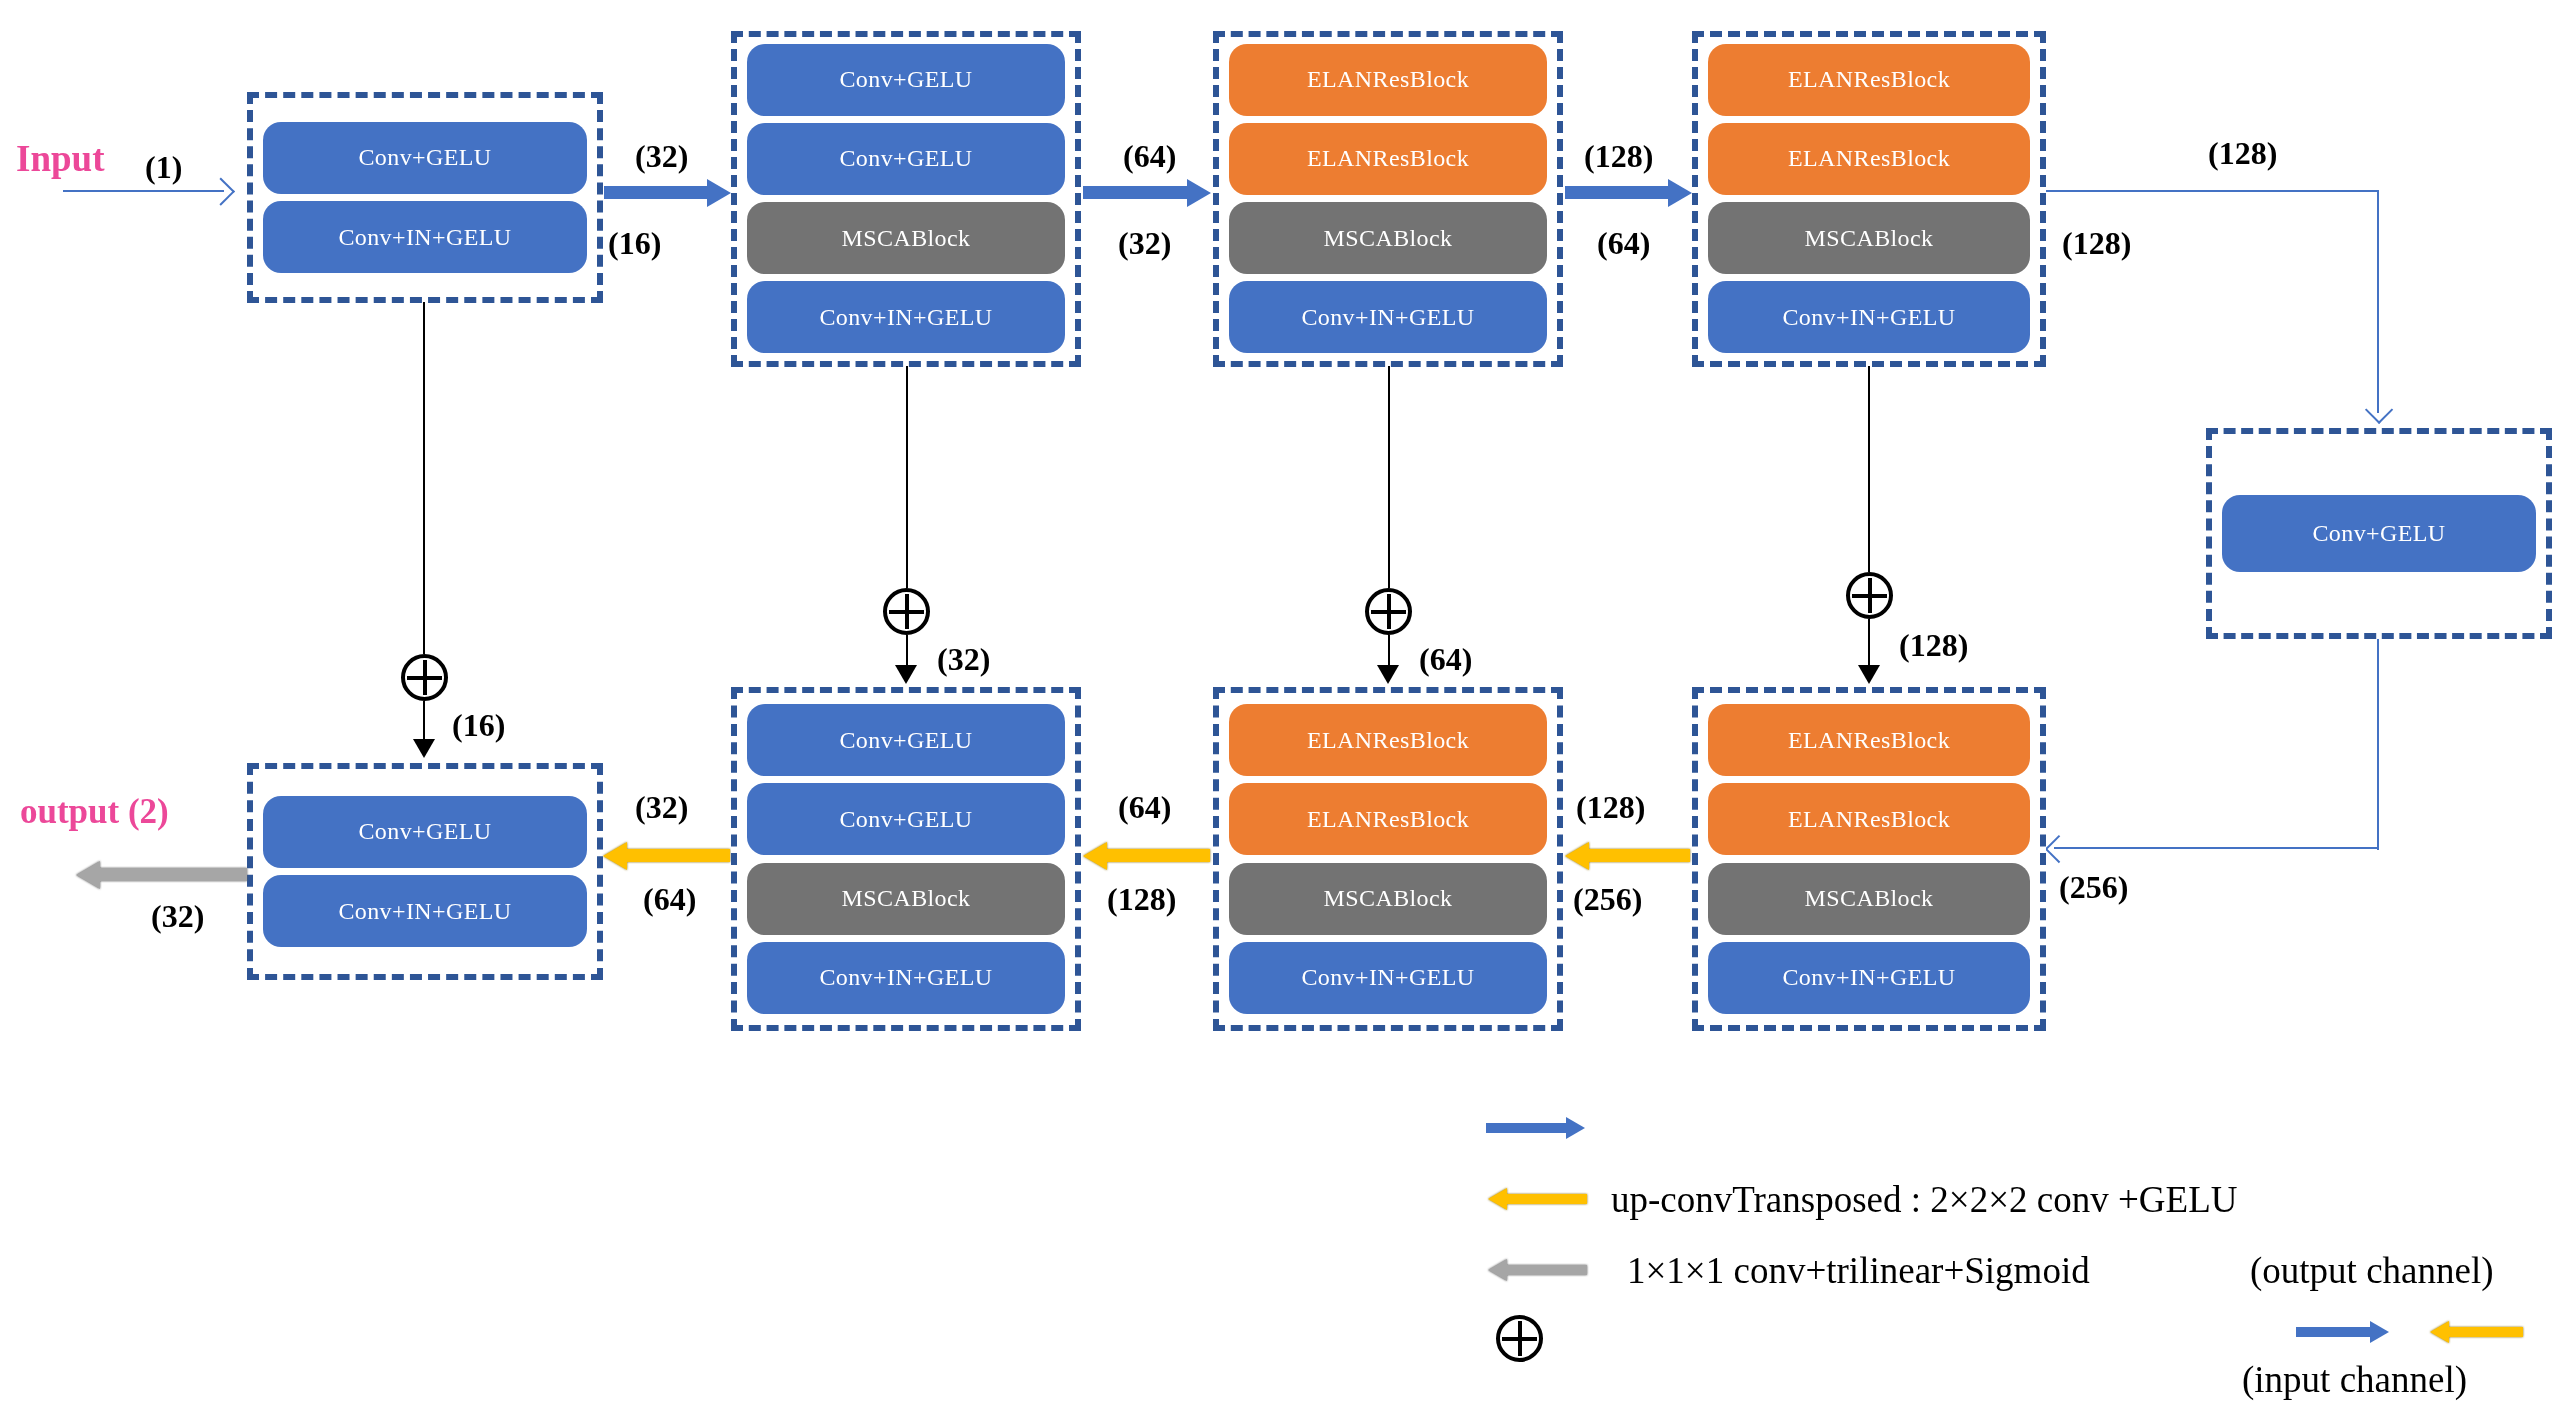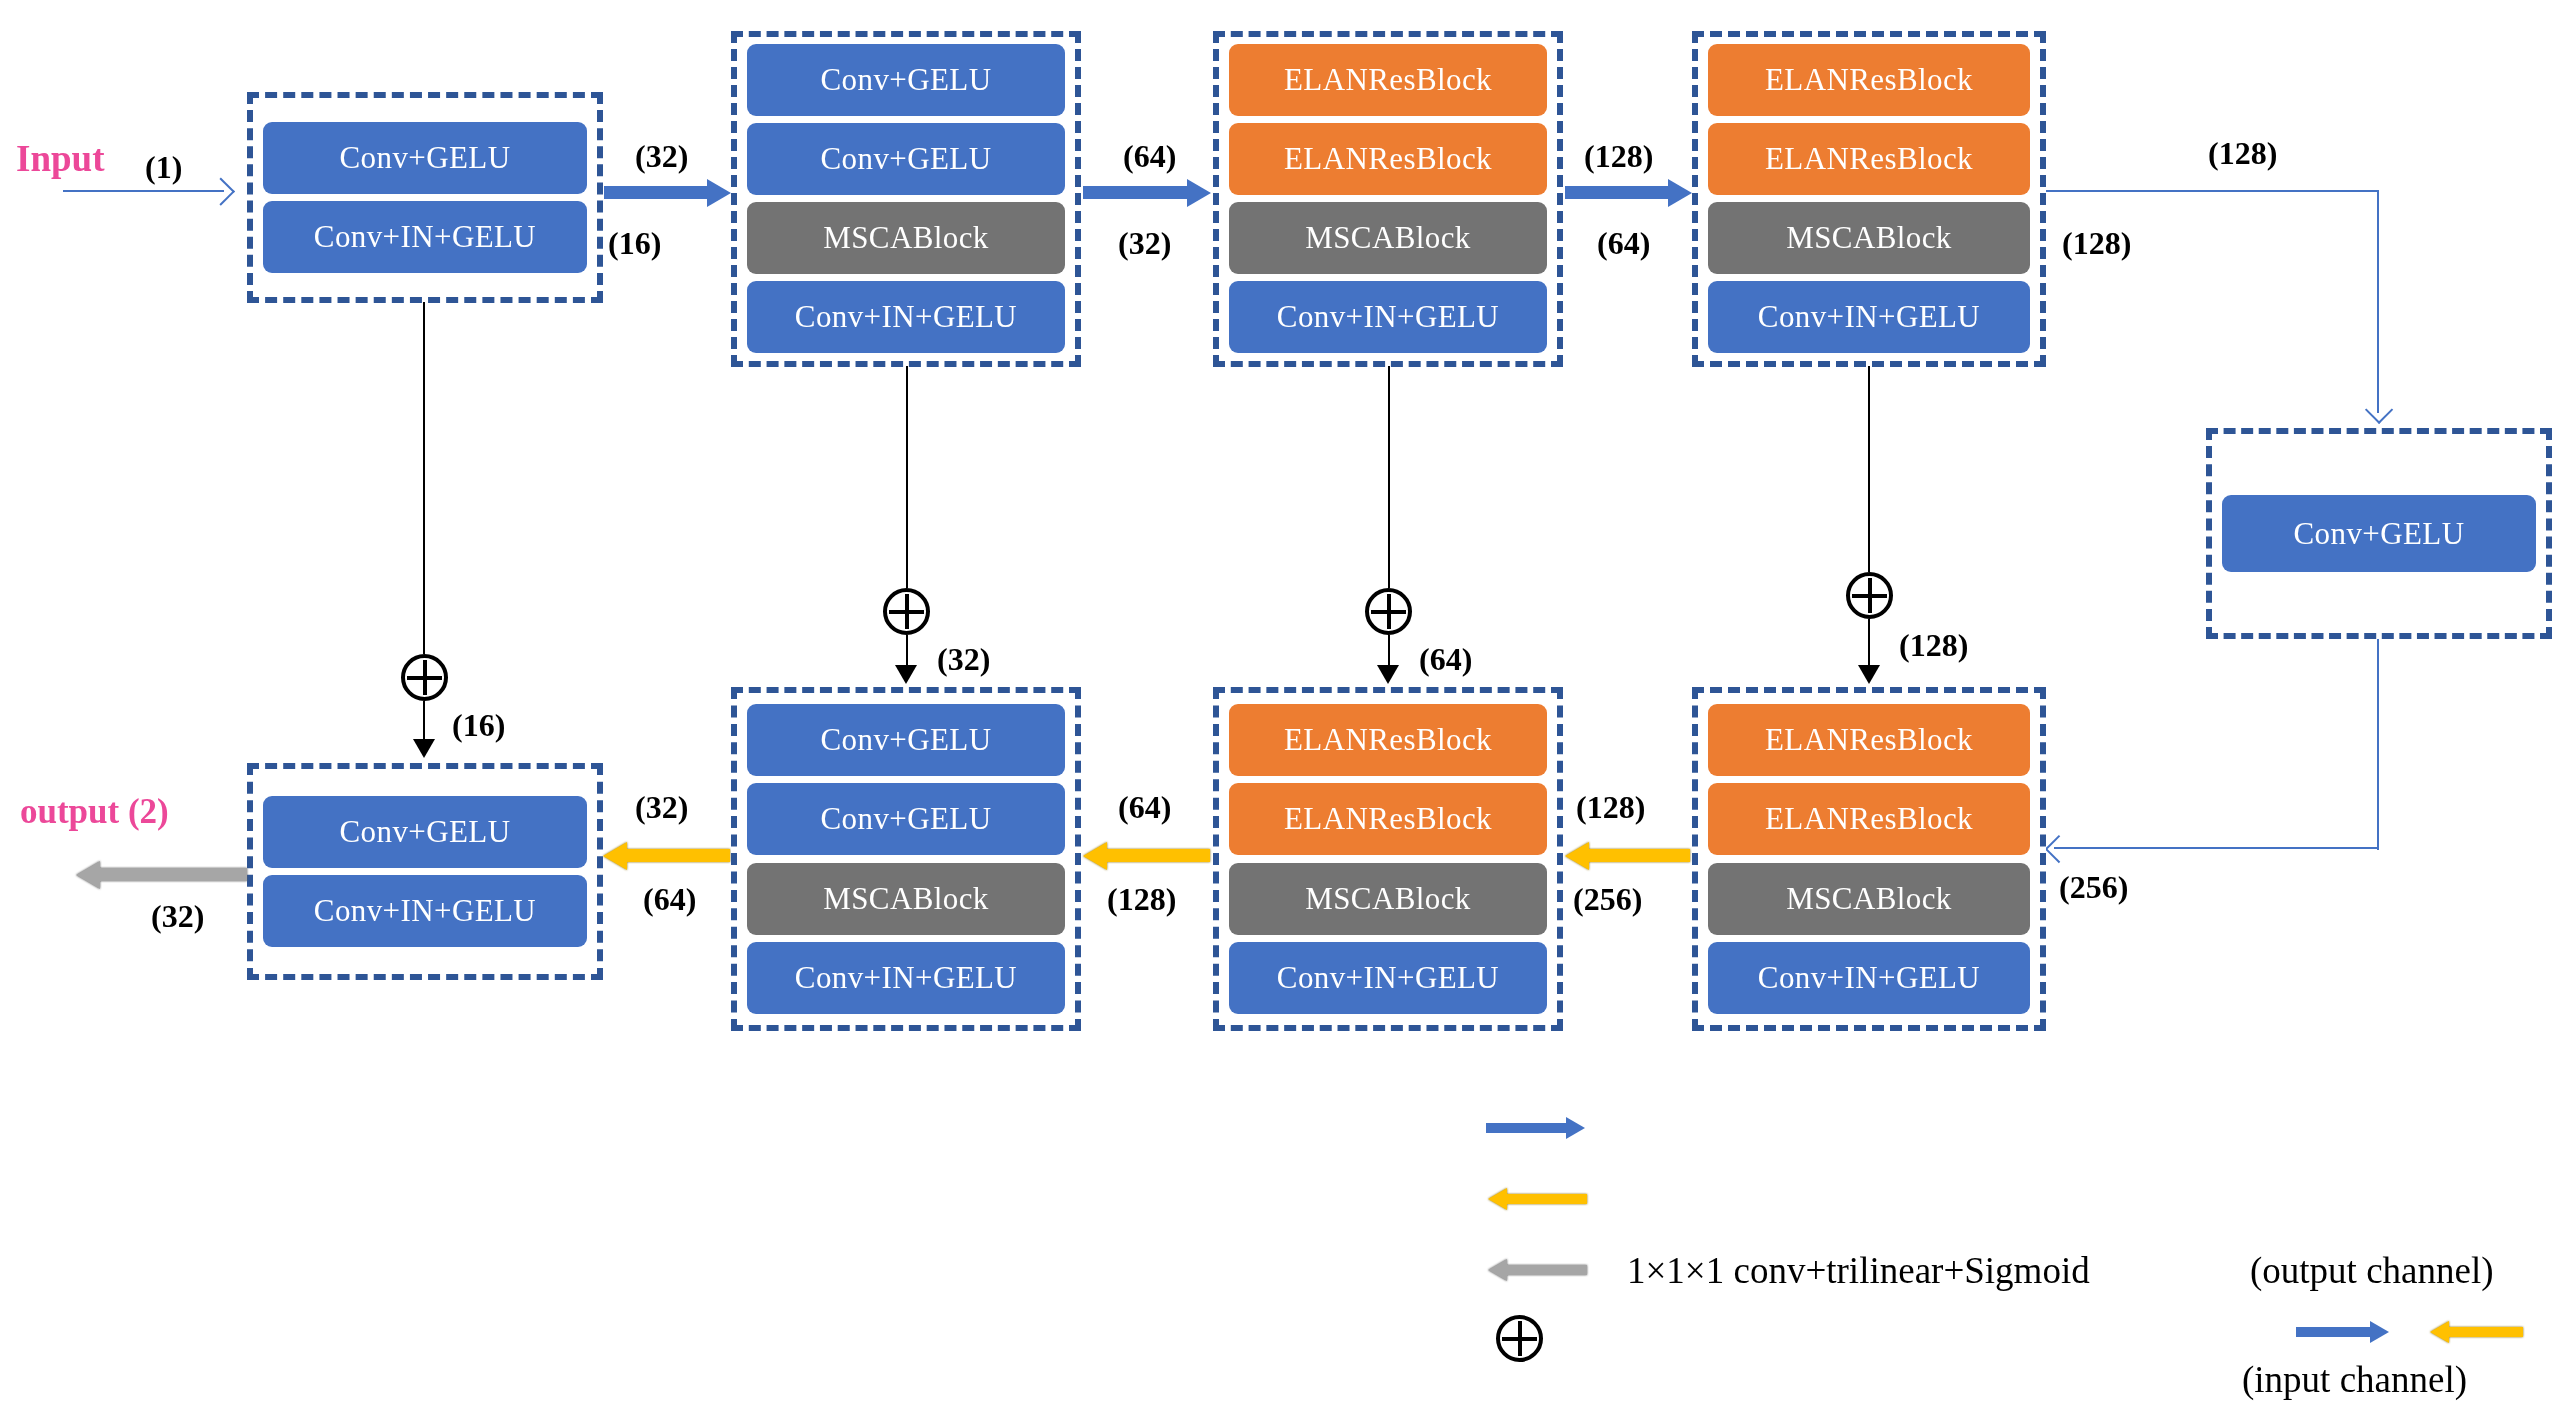--- a/index.html
+++ b/index.html
@@ -8,22 +8,22 @@
     font-family:"Liberation Serif","DejaVu Serif",serif; overflow:hidden;
   }
   
   .dbox {
     position:absolute; box-sizing:border-box;
     border:6.4px dashed #2E5596;
     display:flex; flex-direction:column; justify-content:center;
     gap:7.2px; padding:8px 10.4px; background:#ffffff;
   }
   .blk {
-    height:72px; flex:0 0 auto; border-radius:9px;
-    color:#ffffff; font-size:31px; letter-spacing:0.4px;
+    height:72px; flex:0 0 auto; border-radius:18px;
+    color:#ffffff; font-size:24px; letter-spacing:0.4px;
     display:flex; align-items:center; justify-content:center;
   }
   .b-blue   { background:#4472C4; }
   .b-orange { background:#ED7D31; }
   .b-yellow { background:#737373; }
   
   .fat-arrow { position:absolute; }
   .fat  { height:13px; }
   .mini { height:10.4px; }
   .a-blue   { --c:#4472C4; background:var(--c); }
@@ -191,20 +191,21 @@
   <div class="dbox" style="left:1692px;top:687px;width:354px;height:344px;">
     <div class="blk b-orange">ELANResBlock</div>
     <div class="blk b-orange">ELANResBlock</div>
     <div class="blk b-yellow">MSCABlock</div>
     <div class="blk b-blue">Conv+IN+GELU</div>
   </div>
 
   <div class="fat-arrow mini r a-blue" style="left:1486px;top:1123px;width:80px;"></div>
 
   <div class="fat-arrow mini l a-yellow" style="left:1507px;top:1194px;width:80px;"></div>
+  <div class="leg-text" style="left:1611px;top:1178px;">up-convTransposed : 2×2×2 conv +GELU</div>
 
   <div class="fat-arrow mini l a-gray" style="left:1507px;top:1265px;width:80px;"></div>
   <div class="leg-text" style="left:1611px;top:1249px;margin-left:16px;">1×1×1 conv+trilinear+Sigmoid</div>
 
   <div class="concat" style="left:1496px;top:1315px;"></div>
 
   <div class="leg-text" style="left:2250px;top:1249px;">(output channel)</div>
   <div class="fat-arrow mini r a-blue" style="left:2296px;top:1327px;width:74px;"></div>
   <div class="fat-arrow mini l a-yellow" style="left:2449px;top:1327px;width:74px;"></div>
   <div class="leg-text" style="left:2242px;top:1358px;">(input channel)</div>

